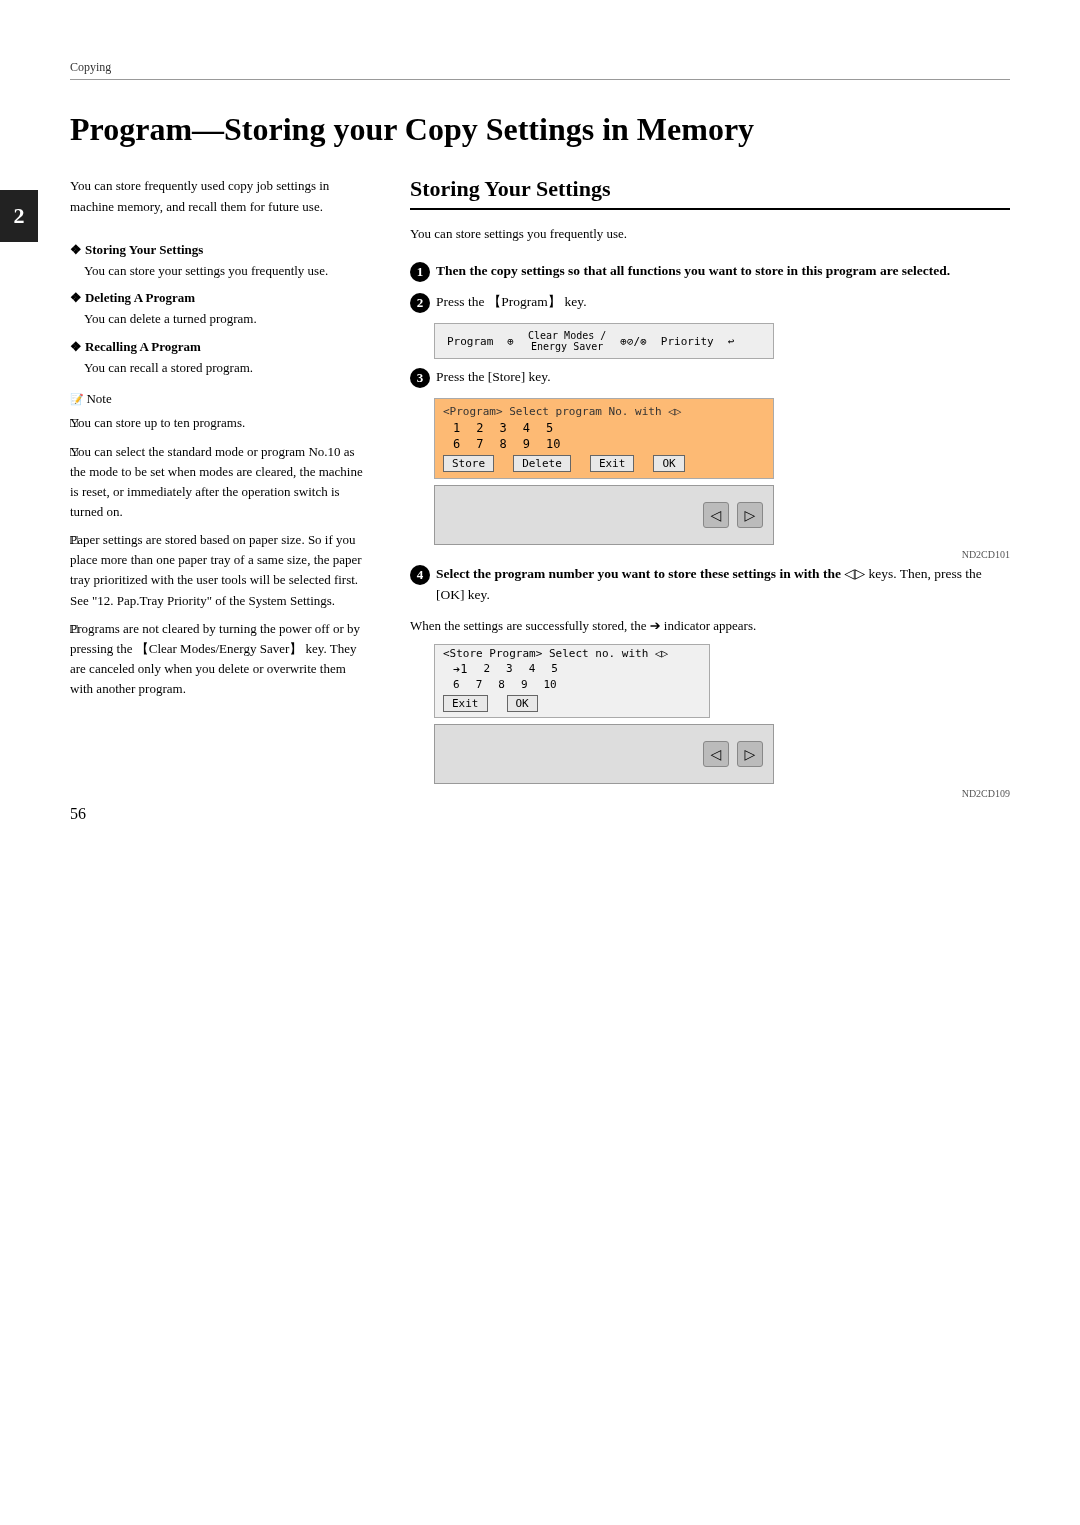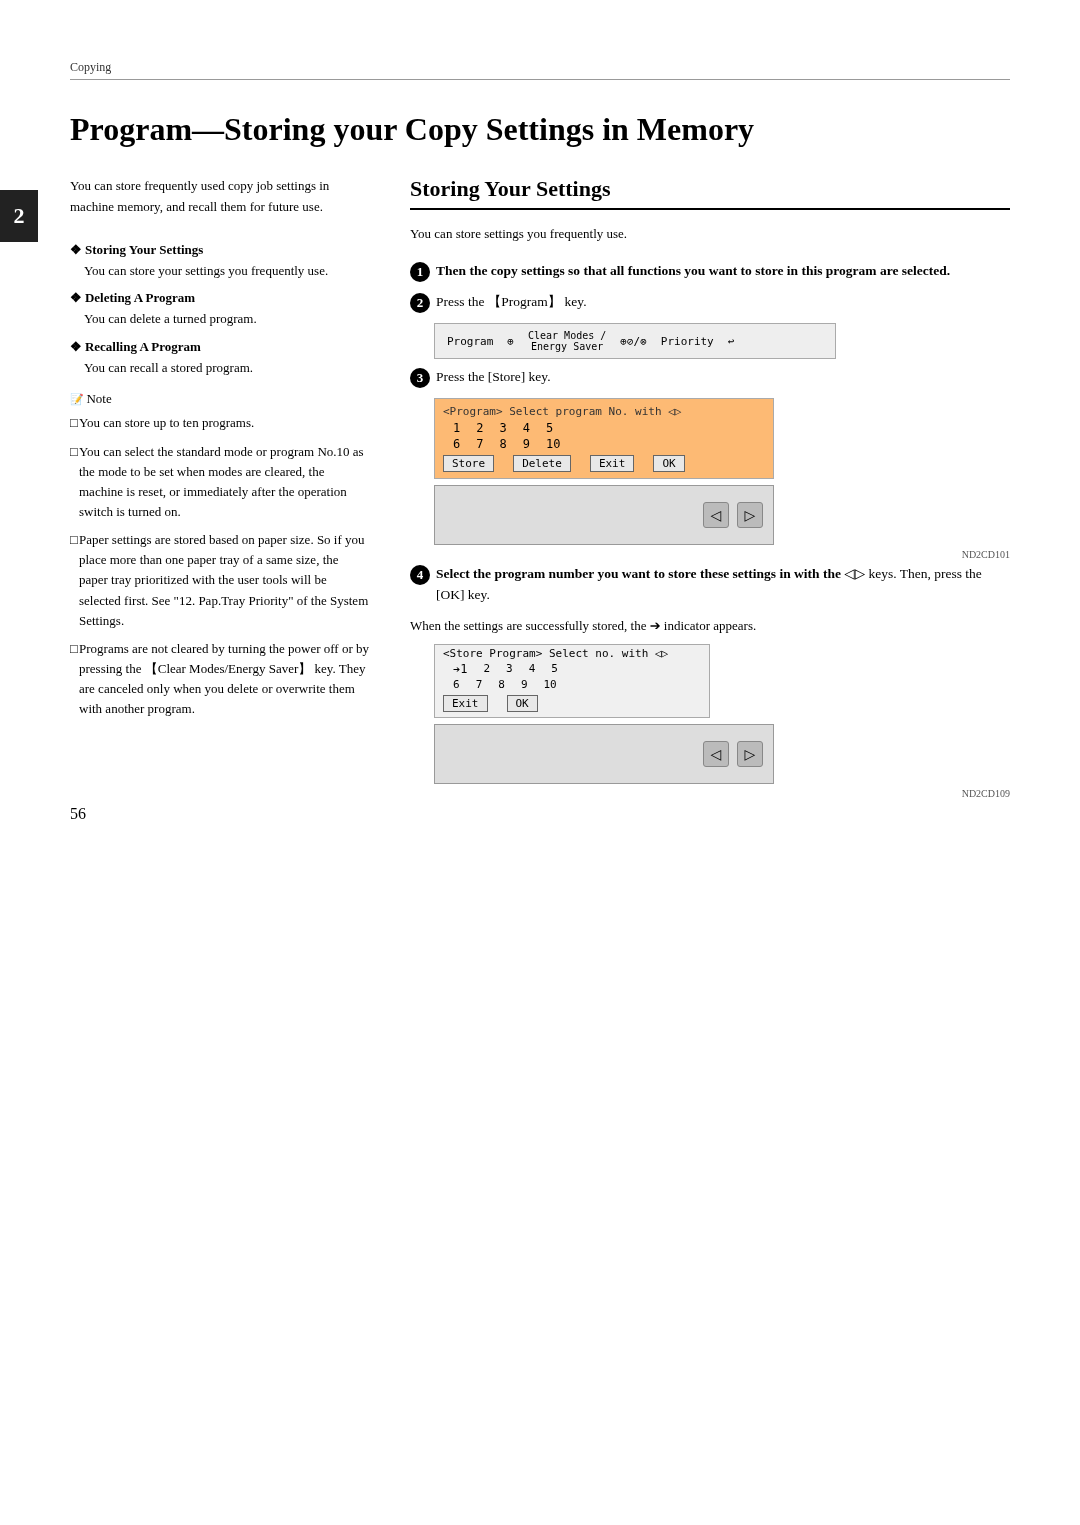--- a/index.html
+++ b/index.html
@@ -83,21 +83,21 @@
       margin-bottom: 6px;
     }
     .note-label::before {
       content: '📝 ';
       font-size: 11px;
     }
     .note-item {
       font-size: 13px;
       line-height: 1.55;
       margin-bottom: 8px;
-      padding-left: 9px;
+      padding-left: 0;
       position: relative;
     }
     .note-item::before {
       content: '□';
       position: absolute;
       left: 0;
       top: 0;
     }
     .section-title {
       font-size: 22px;
@@ -285,21 +285,21 @@
         <span class="step-circle">1</span>
         <span class="step-text"><b>Then the copy settings so that all functions you want to store in this program are selected.</b></span>
       </div>
 
       <div class="step step-inline">
         <span class="step-circle">2</span>
         <span class="step-text">Press the 【Program】 key.</span>
       </div>
 
       <div class="panel-wrapper">
-        <div style="border:1px solid #aaa; background:#eee; padding:6px 12px; font-size:11px; display:flex; gap:14px; align-items:center; margin-bottom:8px; font-family:monospace; width:402px;">
+        <div style="border:1px solid #aaa; background:#eee; padding:6px 12px; font-size:11px; display:flex; gap:14px; align-items:center; margin-bottom:8px; font-family:monospace; width:340px;">
           <span>Program</span>
           <span>⊕</span>
           <span style="font-size:10px; text-align:center;">Clear Modes /<br>Energy Saver</span>
           <span>⊕⊘/⊗</span>
           <span>Priority</span>
           <span>↩</span>
         </div>
       </div>
 
       <div class="step step-inline">

